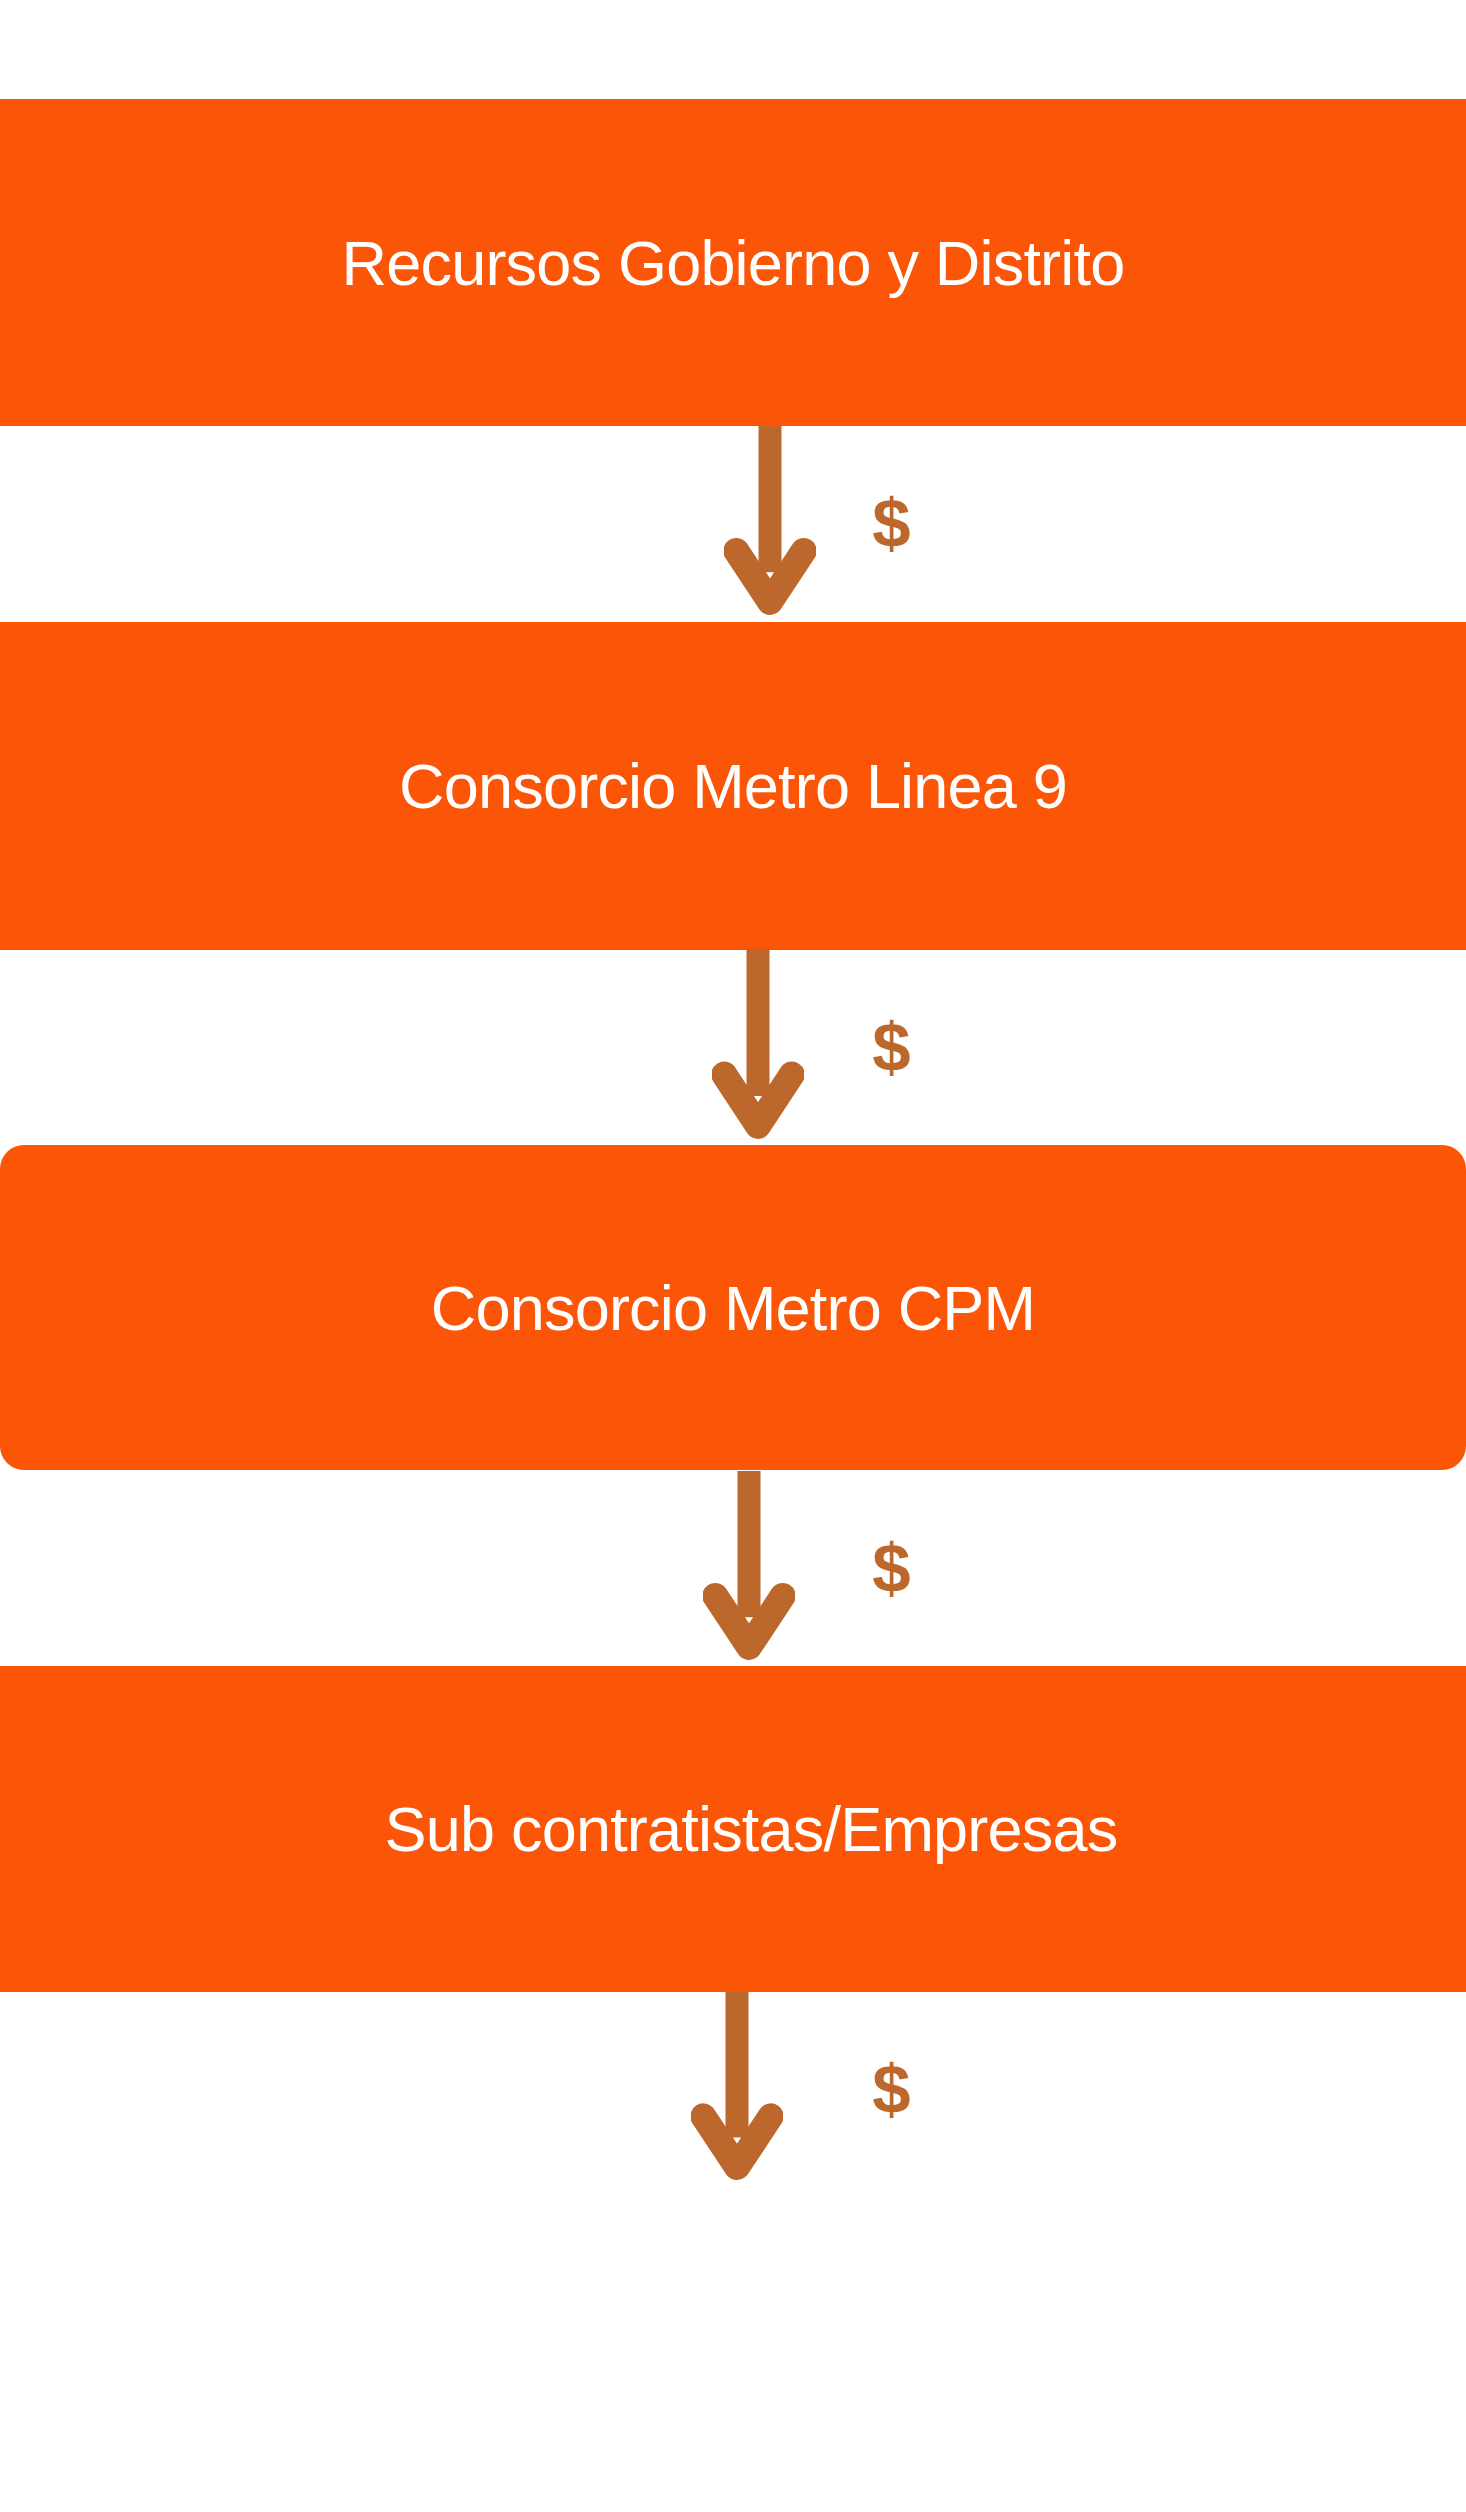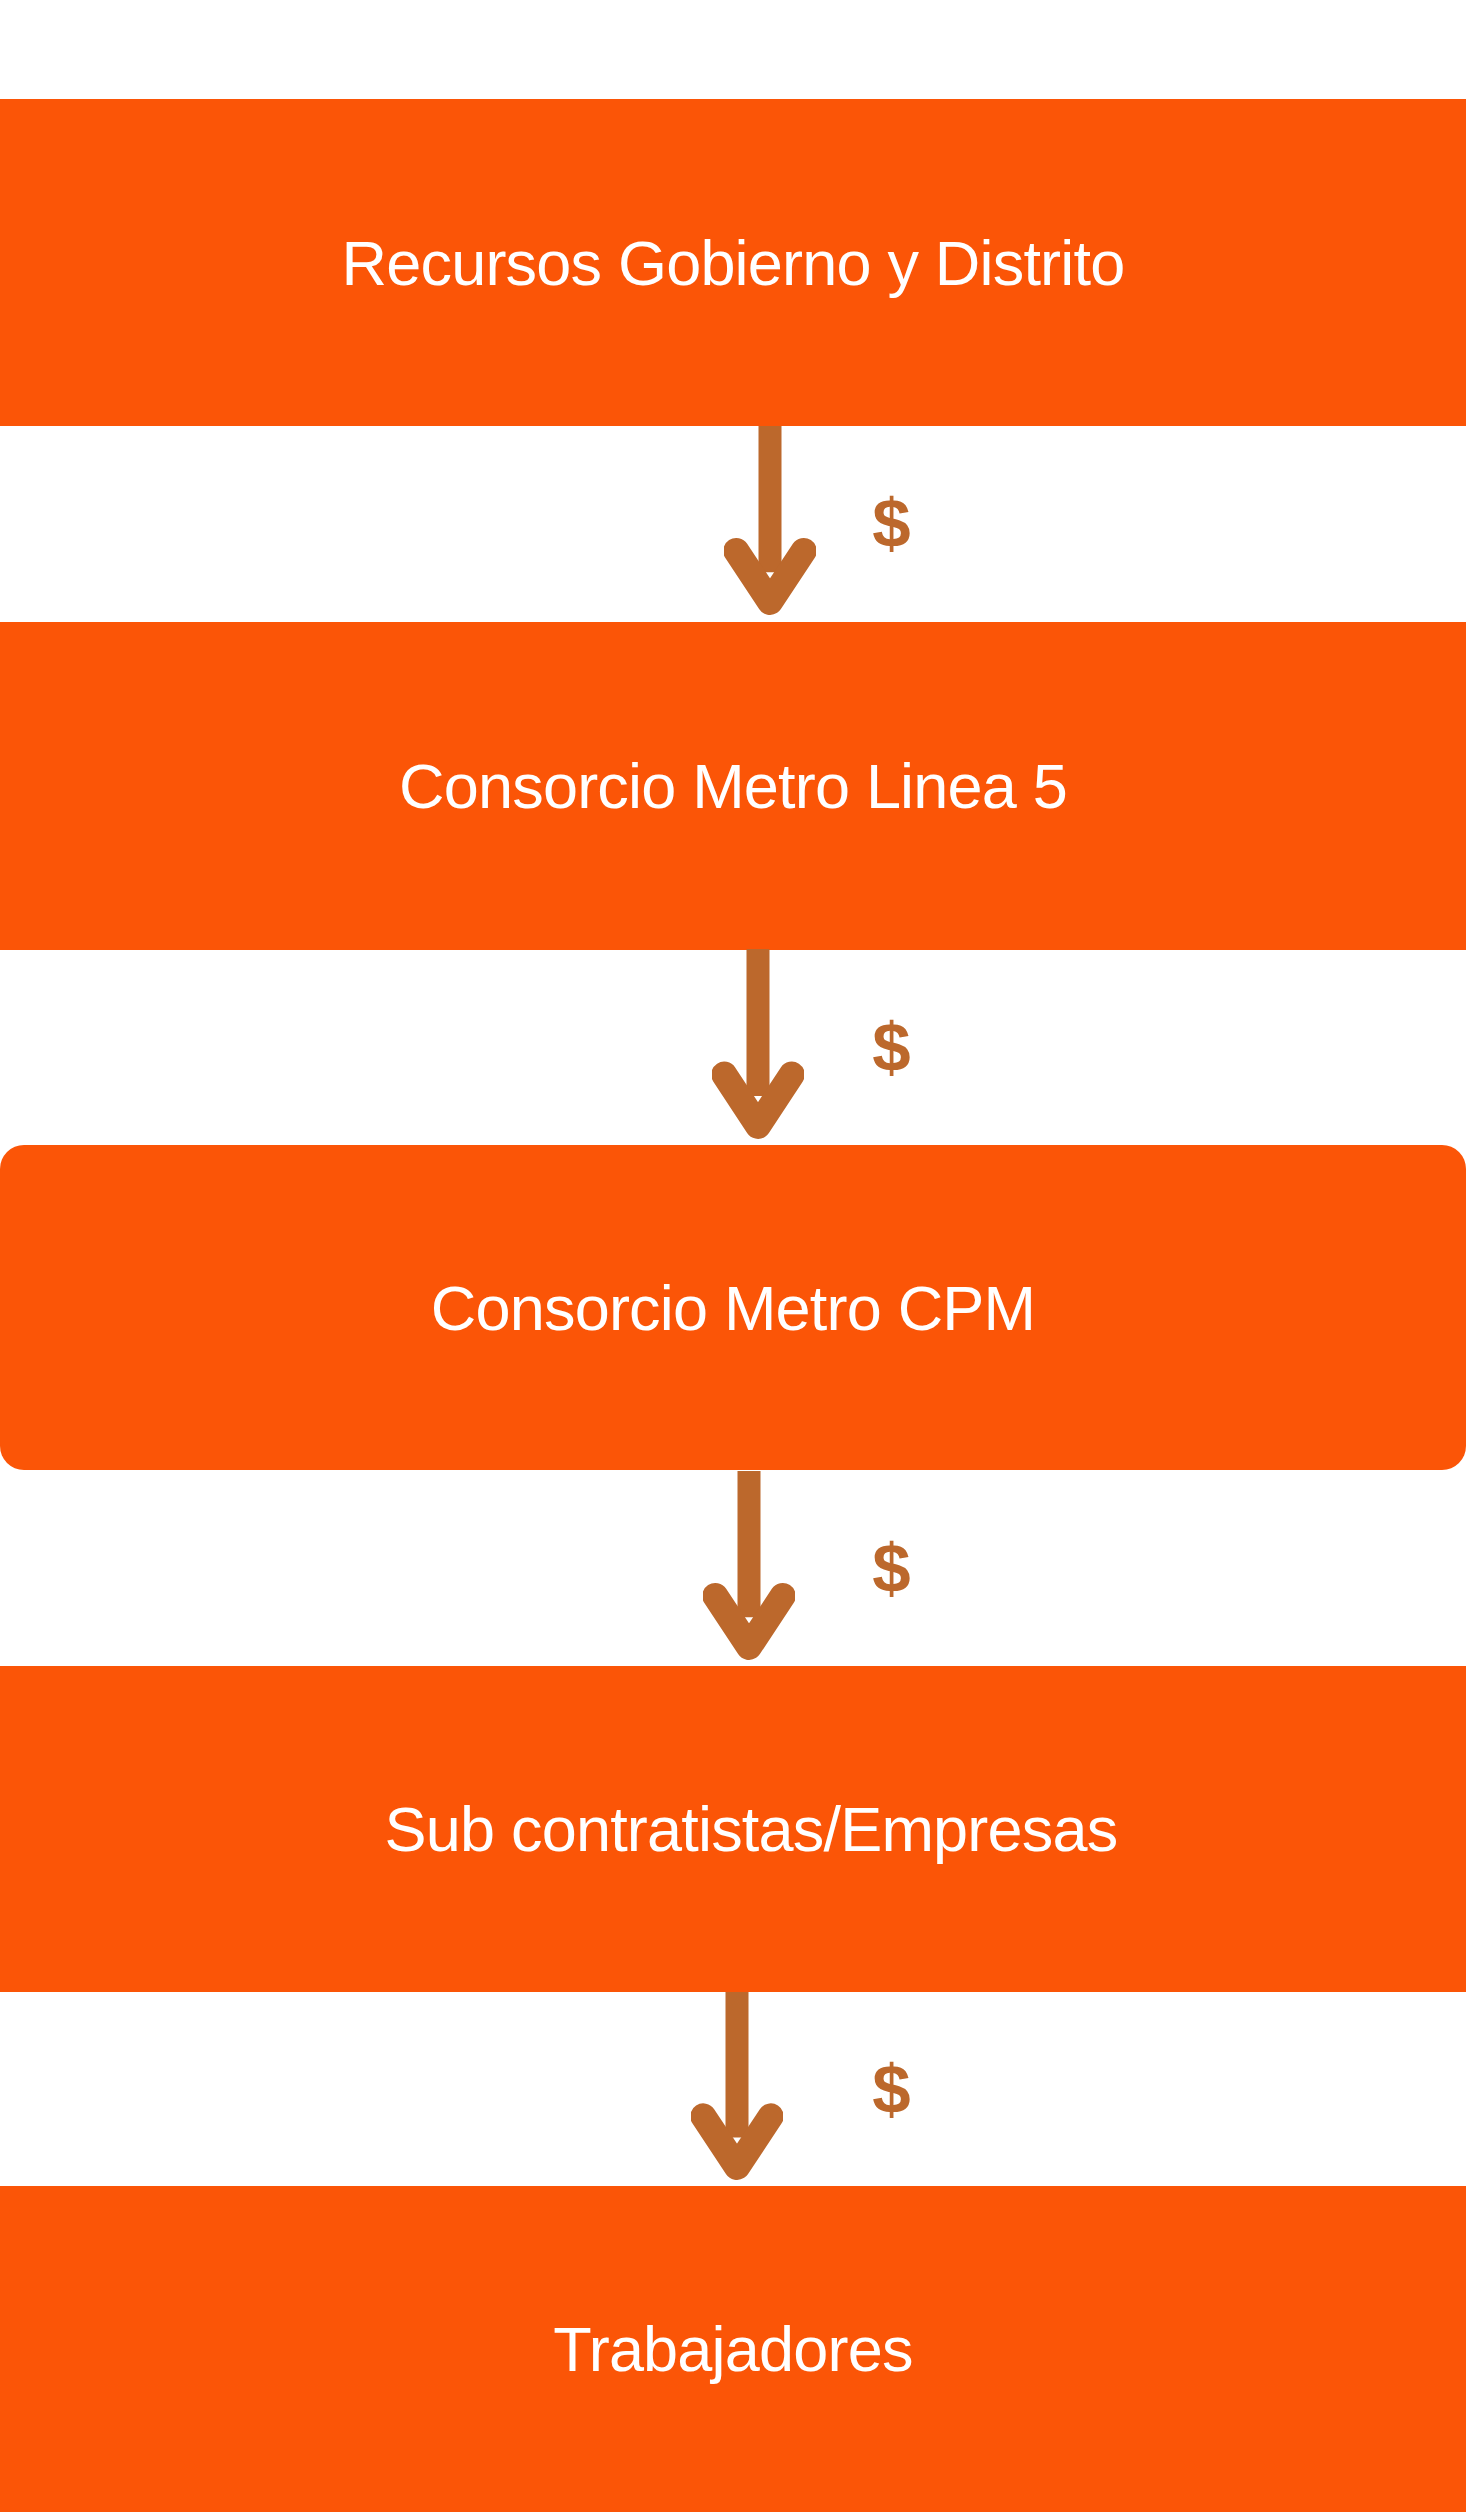--- a/index.html
+++ b/index.html
@@ -51,21 +51,21 @@
 
   <div class="connector" style="left:724px;top:426px;height:195px;">
     <svg viewBox="0 0 120 256" preserveAspectRatio="none">
       <line x1="60" y1="0" x2="60" y2="192" stroke="#bc682c" stroke-width="30"></line>
       <path d="M16 164 L60 231 L104 164" fill="none" stroke="#bc682c" stroke-width="34" stroke-linecap="round" stroke-linejoin="round"></path>
     </svg>
   </div>
   <div class="dollar" style="left:857px;top:489px;">$</div>
 
   <section class="node" style="top:622px;height:328px;">
-    <span class="node-label">Consorcio Metro Linea 5</span>
+    <span class="node-label">Consorcio Metro Linea 9</span>
   </section>
 
   <div class="connector" style="left:712px;top:949px;height:196px;">
     <svg viewBox="0 0 120 256" preserveAspectRatio="none">
       <line x1="60" y1="0" x2="60" y2="192" stroke="#bc682c" stroke-width="30"></line>
       <path d="M16 164 L60 231 L104 164" fill="none" stroke="#bc682c" stroke-width="34" stroke-linecap="round" stroke-linejoin="round"></path>
     </svg>
   </div>
   <div class="dollar" style="left:857px;top:1013px;">$</div>
 
@@ -86,18 +86,15 @@
   </section>
 
   <div class="connector" style="left:691px;top:1992px;height:194px;">
     <svg viewBox="0 0 120 256" preserveAspectRatio="none">
       <line x1="60" y1="0" x2="60" y2="192" stroke="#bc682c" stroke-width="30"></line>
       <path d="M16 164 L60 231 L104 164" fill="none" stroke="#bc682c" stroke-width="34" stroke-linecap="round" stroke-linejoin="round"></path>
     </svg>
   </div>
   <div class="dollar" style="left:857px;top:2055px;">$</div>
 
-  <section class="node" style="top:2186px;height:326px;">
-    <span class="node-label">Trabajadores</span>
-  </section>
 
 </div>
 
 
 </body></html>

